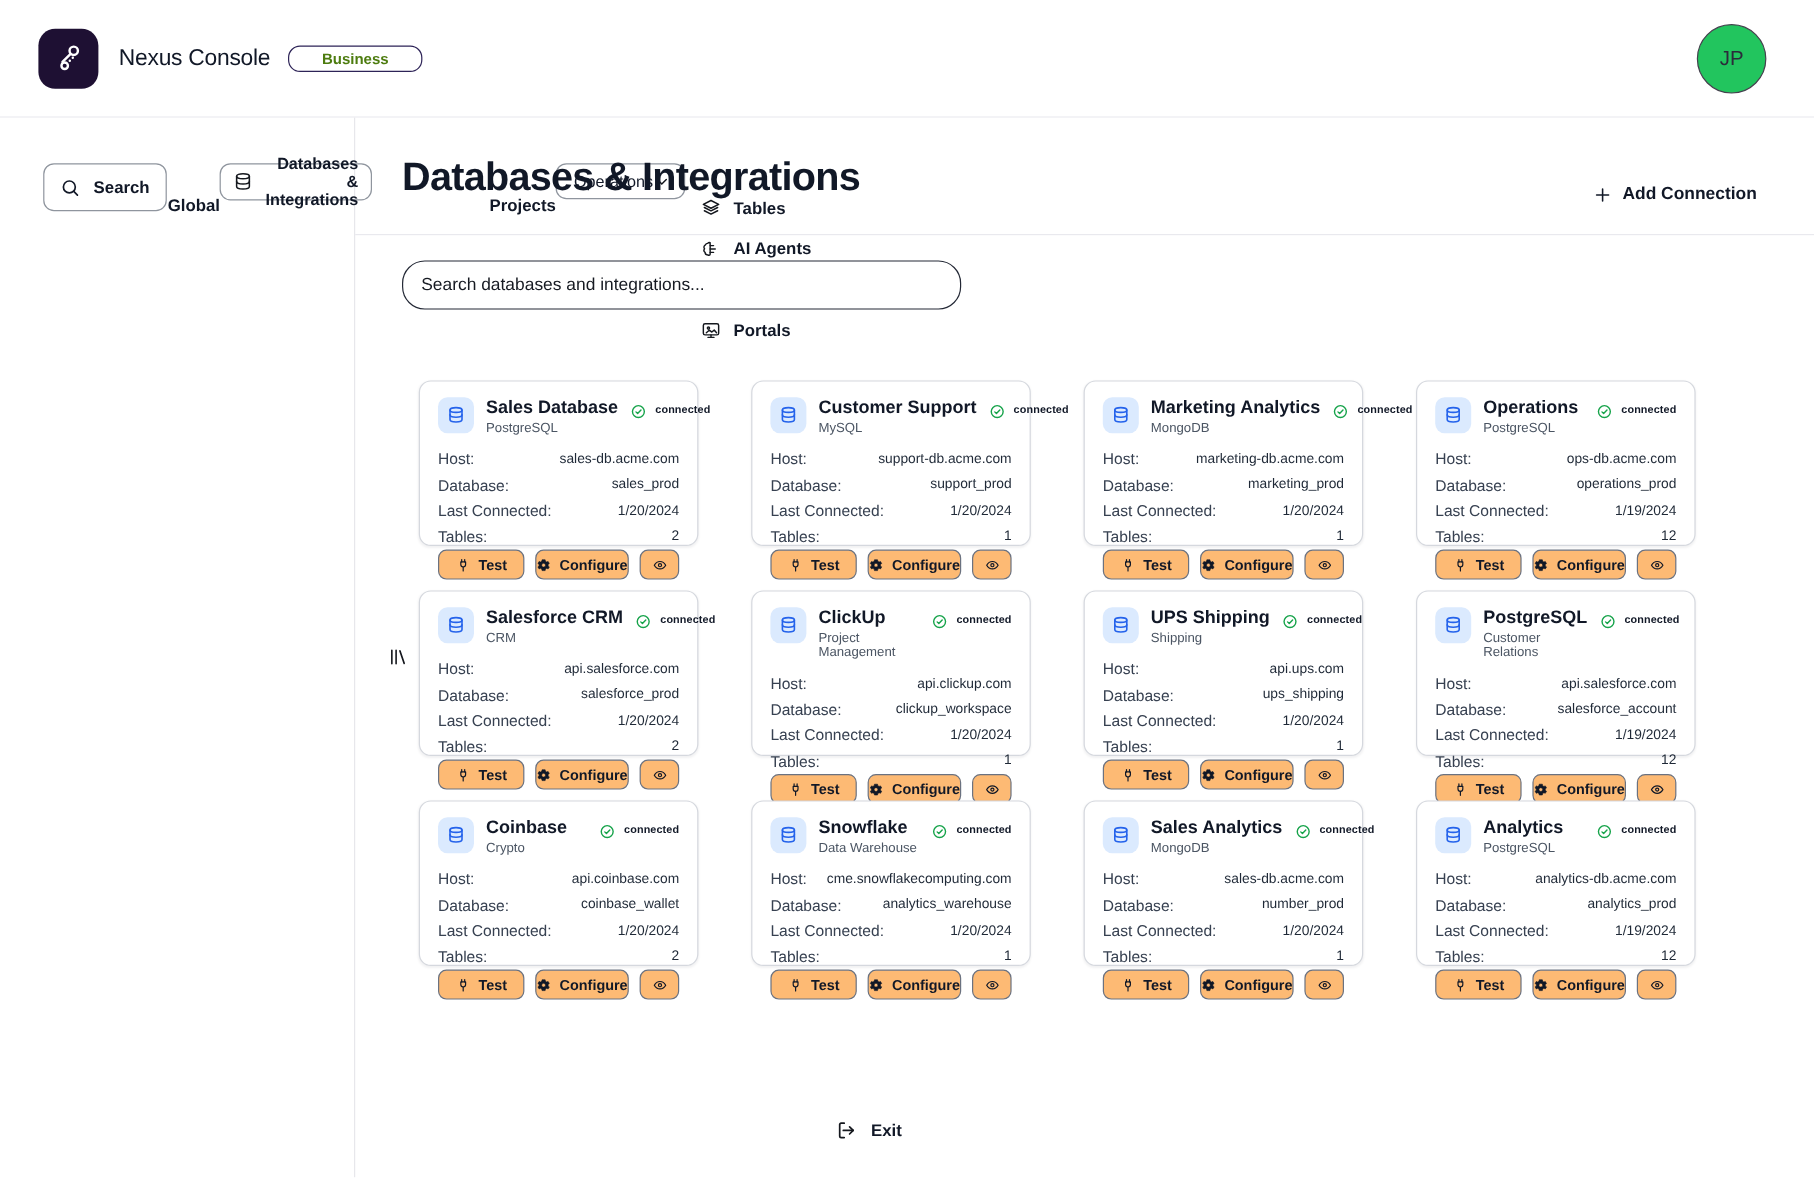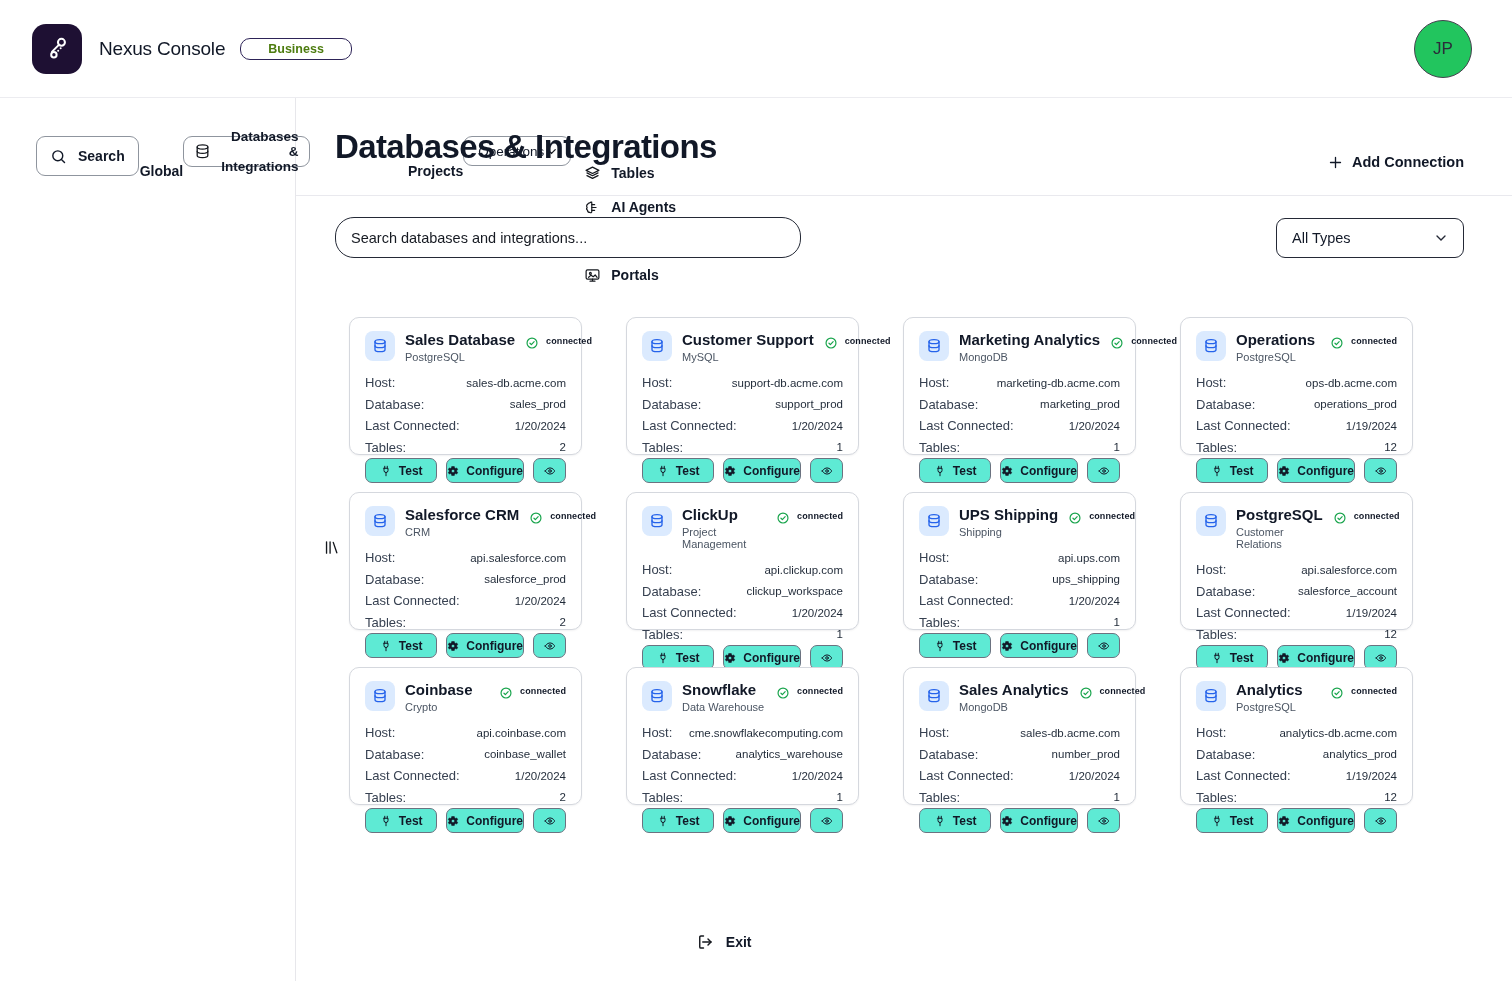--- a/index.html
+++ b/index.html
@@ -77,21 +77,21 @@
   .card-name { font-size:15px; font-weight:600; white-space:nowrap; }
   .card-type { font-size:11px; color:#4b5563; margin-top:3px; }
   .card-status { margin-left:auto; display:flex; gap:7px; padding-top:5px; }
   .card-status svg { width:14px; height:14px; stroke:#16a34a; flex:none; }
   .status-text { font-size:9px; font-weight:700; letter-spacing:0.1px; }
   .card-fields { margin-top:9px; }
   .field-row { display:flex; justify-content:space-between; align-items:center; height:21.5px; }
   .field-label { font-size:13px; color:#374151; }
   .field-value { font-size:11.5px; color:#1f2937; }
   .card-actions { margin-top:auto; display:flex; gap:9px; }
-  .btn { flex:1; height:25px; border:1px solid #6b7280; border-radius:7px; background:#5eead4;
+  .btn { flex:1; height:25px; border:1px solid #6b7280; border-radius:7px; background:#fdba74;
     display:flex; align-items:center; justify-content:center; gap:7px; font-size:12px;
     font-weight:600; font-family:inherit; color:#111827; cursor:pointer; }
   .btn svg { width:12px; height:12px; stroke:#111827; }
   .btn.icon-only { flex:none; width:33px; }
 </style>
 </head>
 <body>
 
 <div class="header">
   <div class="logo">
@@ -199,26 +199,20 @@
         <svg viewBox="0 0 24 24" fill="none" stroke-width="2.1" stroke-linecap="round">
             <path d="M12 4v16M4 12h16"></path>
           </svg>
         <span>Add Connection</span>
       </div>
     </div>
     <div class="head-divider"></div>
 
     <div class="controls">
       <input class="search-input" type="text" placeholder="Search databases and integrations..." style="">
-      <div class="type-filter">
-        <span>All Types</span>
-        <svg viewBox="0 0 24 24" fill="none" stroke-width="2" stroke-linecap="round">
-            <path d="m6 9 6 6 6-6"></path>
-          </svg>
-      </div>
     </div>
 
     <div class="grid">
   <div class="card">
     <div class="card-head">
       <div class="card-icon">
         <svg viewBox="0 0 24 24" fill="none" stroke-width="2" stroke-linecap="round">
           <ellipse cx="12" cy="5.5" rx="7.5" ry="3"></ellipse>
           <path d="M4.5 5.5v6c0 1.66 3.36 3 7.5 3s7.5-1.34 7.5-3v-6"></path>
           <path d="M4.5 11.5v6c0 1.66 3.36 3 7.5 3s7.5-1.34 7.5-3v-6"></path>

